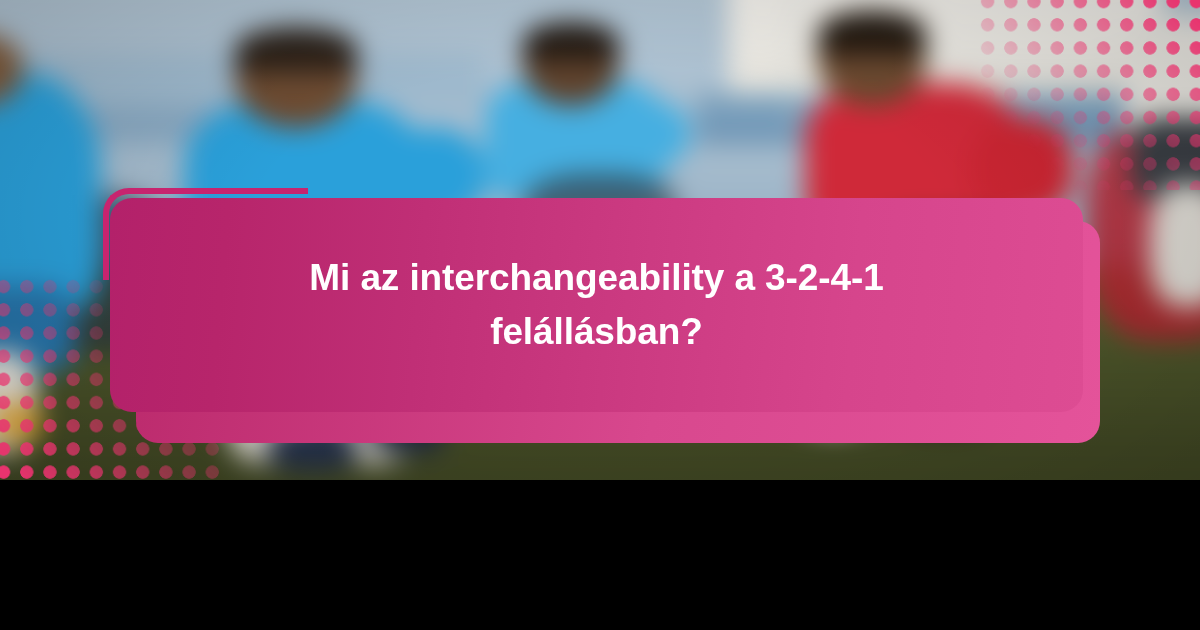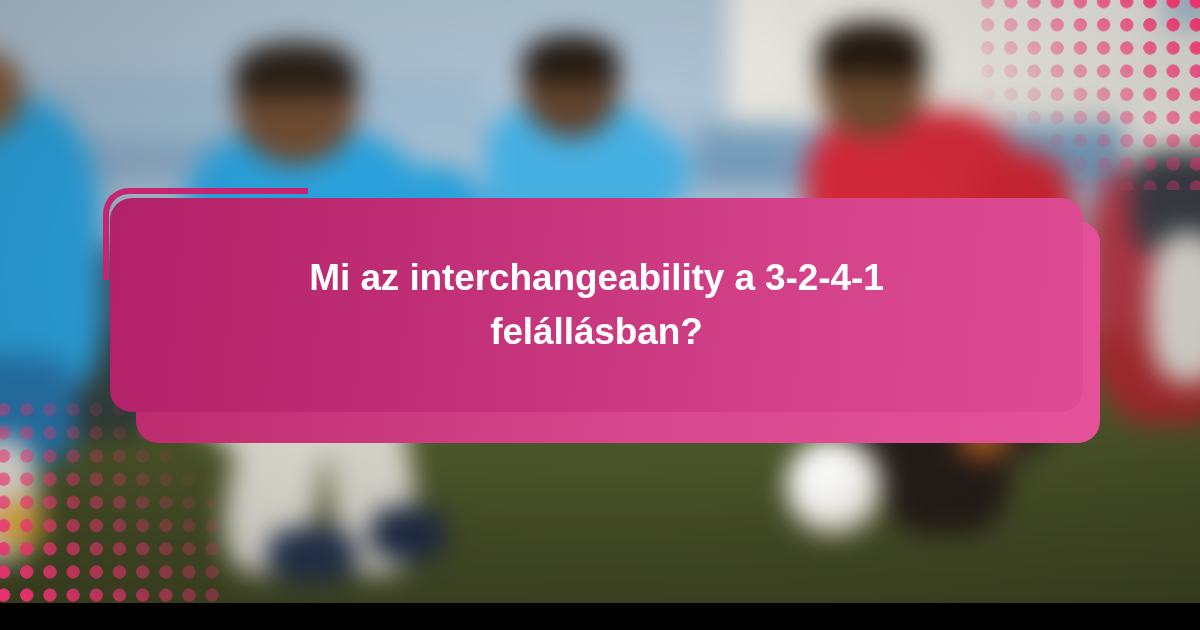--- a/index.html
+++ b/index.html
@@ -4,21 +4,21 @@
 <title>Social Card</title>
 <style>
   html, body {
     margin: 0;
     padding: 0;
     background: #000;
   }
   #stage {
     position: relative;
     width: 1200px;
-    height: 603px;
+    height: 480px;
     overflow: hidden;
     font-family: "Liberation Sans", sans-serif;
     background: #8fa6b8;
   }
 
   
   .photo {
     position: absolute;
     inset: -40px;
     overflow: hidden;

